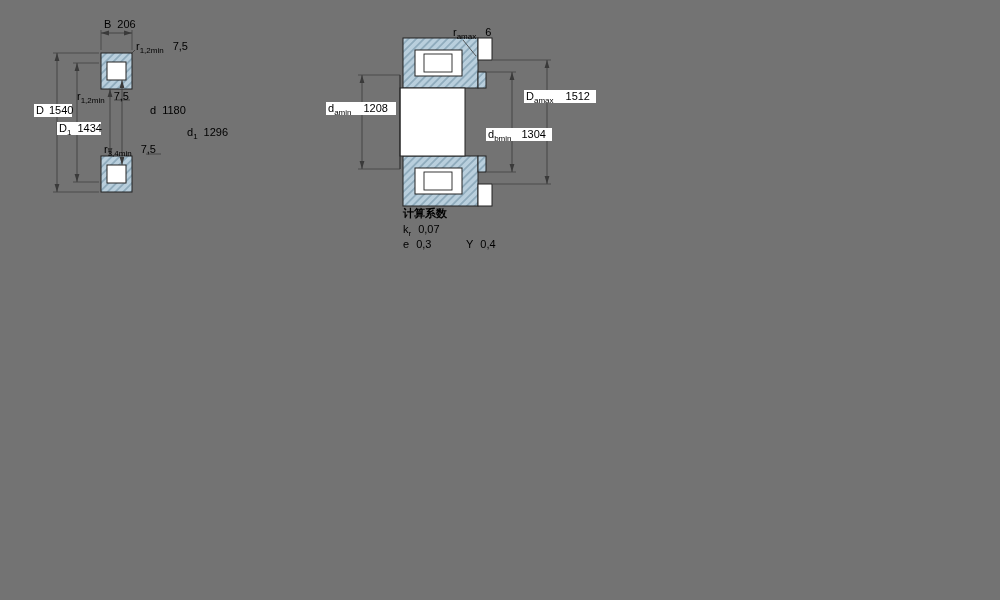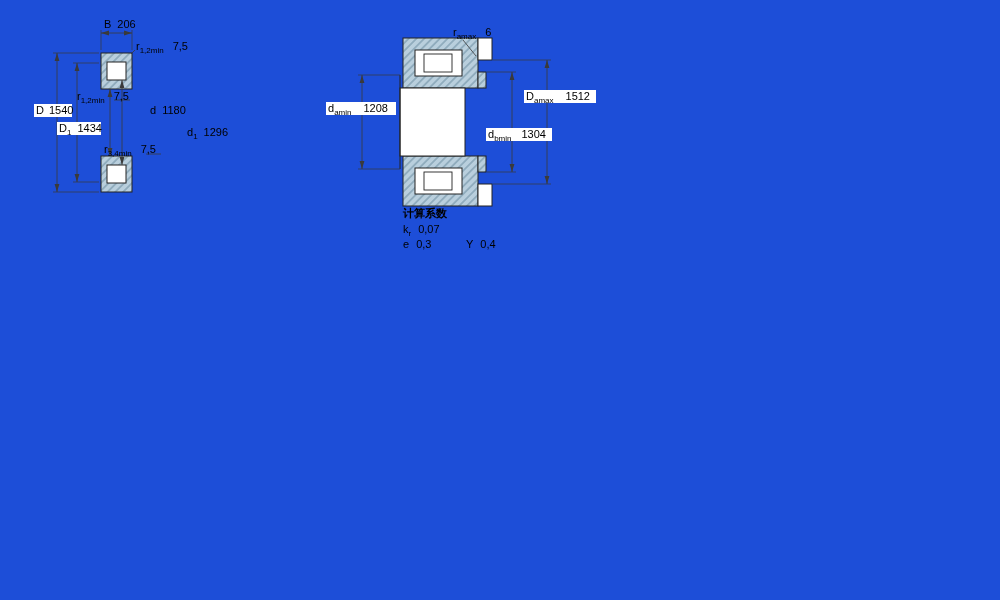--- a/index.html
+++ b/index.html
@@ -1,21 +1,21 @@
 <!DOCTYPE html>
 <html style="--part-fill: #b9cfdd; --hatch-line: #7495a8; --line: #222222;"><head>
 <meta charset="utf-8">
 <style>
   :root{
     --part-fill:#b9cfdd;
     --hatch-line:#7495a8;
     --line:#222222;
   }
   html,body{margin:0;padding:0;background:#ffffff;}
-  .canvas{position:relative;width:1000px;height:600px;background:#1d4ed8;overflow:hidden;}
+  .canvas{position:relative;width:1000px;height:600px;background:#737373;overflow:hidden;}
   svg{position:absolute;left:0;top:0;}
   .hatch-bg{fill:var(--part-fill);}
   .hatch-stroke{stroke:var(--hatch-line);stroke-width:1.1;}
   .part{stroke:var(--line);stroke-width:1;}
   .white-part{fill:#ffffff;stroke:var(--line);stroke-width:1;}
   .inner-detail{fill:none;stroke:var(--line);stroke-width:0.9;}
   .outline{stroke:var(--line);stroke-width:1;fill:none;}
   .ext{stroke:#3a3a3a;stroke-width:0.7;fill:none;}
   .dim{stroke:#3a3a3a;stroke-width:0.8;fill:none;}
   .leader{stroke:#3a3a3a;stroke-width:0.8;fill:none;}

